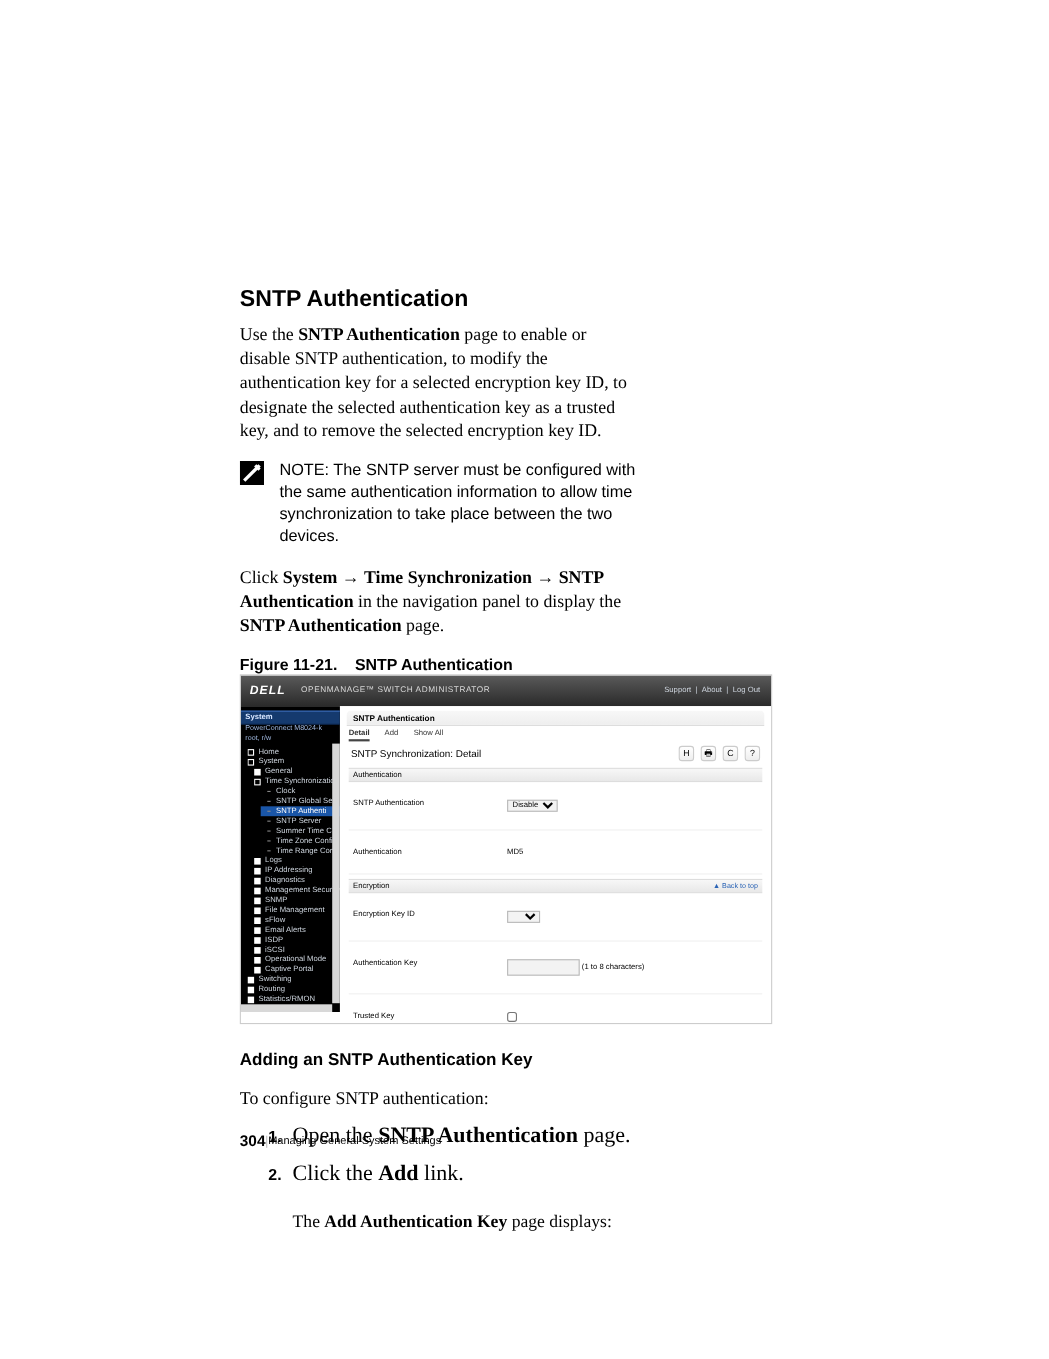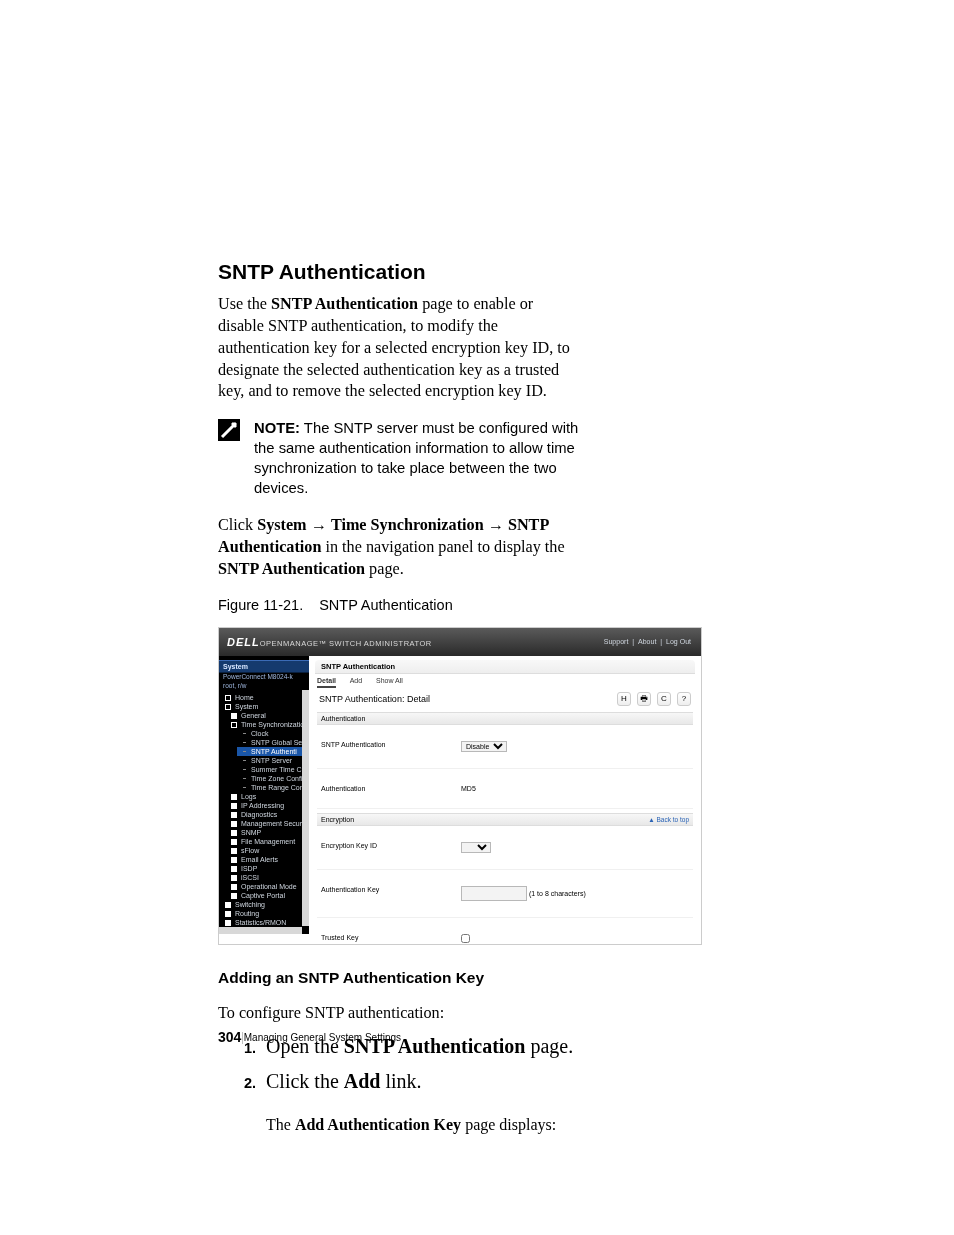--- a/index.html
+++ b/index.html
@@ -5,22 +5,22 @@
   html,body{margin:0;padding:0;background:#fff;color:#000;font-family:Georgia,"Times New Roman",serif;}
   .page{width:800px;height:1235px;position:relative;box-sizing:border-box;padding:260px 220px 0 218px;}
   .sans{font-family:"Helvetica Neue",Arial,sans-serif;}
   h2{font-size:21px;font-weight:700;margin:0 0 10px 0;}
   .body{font-size:16.2px;line-height:1.35;margin:0 0 16px 0;}
   .bold{font-weight:600;}
   .note-row{display:flex;gap:14px;margin:10px 0 16px 0;}
   .note-icon{width:22px;height:22px;flex:0 0 22px;position:relative;}
   .note-icon svg{display:block;}
   .note-text{font-size:14.8px;line-height:1.35;}
-  .note-text .b{font-weight:700;}
-  .fig-cap{font-size:14.5px;font-weight:400;margin:14px 0 14px 0;}
+  .note-text .b{font-weight:400;}
+  .fig-cap{font-size:14.5px;font-weight:700;margin:14px 0 0 0;}
   .fig-cap .gap{display:inline-block;width:16px;}
   .shot{width:482px;height:316px;background:#fff;border:1px solid #ccc;position:relative;font-family:Arial,sans-serif;font-size:7px;color:#000;overflow:hidden;margin-bottom:24px;}
   .shot .topbar{height:28px;background:linear-gradient(#5a5a5a,#2a2a2a);display:flex;align-items:center;justify-content:space-between;padding:0 8px;}
   .shot .logo{font-weight:700;color:#fff;font-size:11px;letter-spacing:1px;font-style:italic;}
   .shot .prod{color:#d8d8d8;font-size:7.5px;letter-spacing:.5px;}
   .shot .tr{color:#cfd6df;font-size:7px;}
   .shot .tr span{padding:0 2px;cursor:pointer;}
   .shot .midrow{display:flex;height:278px;}
   .shot .side{width:90px;background:#000;color:#c9d2df;padding:4px 0;position:relative;overflow:hidden;}
   .shot .side .hdr{background:#153a6e;color:#d8e6ff;padding:2px 4px;font-size:7px;font-weight:700;border-top:1px solid #3b6bb7;border-bottom:1px solid #0a1f3d;}
@@ -89,21 +89,21 @@
   <p class="body">
     <span>Click </span><span class="bold">System</span><span> → </span><span class="bold">Time Synchronization</span><span> → </span><span class="bold">SNTP Authentication</span><span> in the navigation panel to display the </span><span class="bold">SNTP Authentication</span><span> page.</span>
   </p>
 
   <div class="fig-cap sans">
     <span>Figure 11-21.</span><span class="gap"></span><span>SNTP Authentication</span>
   </div>
 
   <div class="shot">
     <div class="topbar">
-      <div style="display:flex;align-items:flex-end;">
+      <div style="display:flex;align-items:flex-start;gap:14px;">
         <span class="logo">DELL</span>
         <span class="prod">OPENMANAGE™ SWITCH ADMINISTRATOR</span>
       </div>
       <div class="tr">
         <span>Support</span> |
         <span>About</span> |
         <span>Log Out</span>
       </div>
     </div>
     <div class="midrow">
@@ -144,21 +144,21 @@
         <div class="sbh"></div>
       </div>
       <div class="main">
         <div class="crumb">SNTP Authentication</div>
         <div class="tabs">
           <span class="act">Detail</span>
           <span>Add</span>
           <span>Show All</span>
         </div>
         <div class="ttl-row">
-          <div class="ttl">SNTP Authentication: Detail</div>
+          <div class="ttl">SNTP Synchronization: Detail</div>
           <div class="icons">
             <span>H</span>
             <span>🖶</span>
             <span>C</span>
             <span>?</span>
           </div>
         </div>
         <div class="sec">
           <div class="sec-h">
               <span>Authentication</span>

